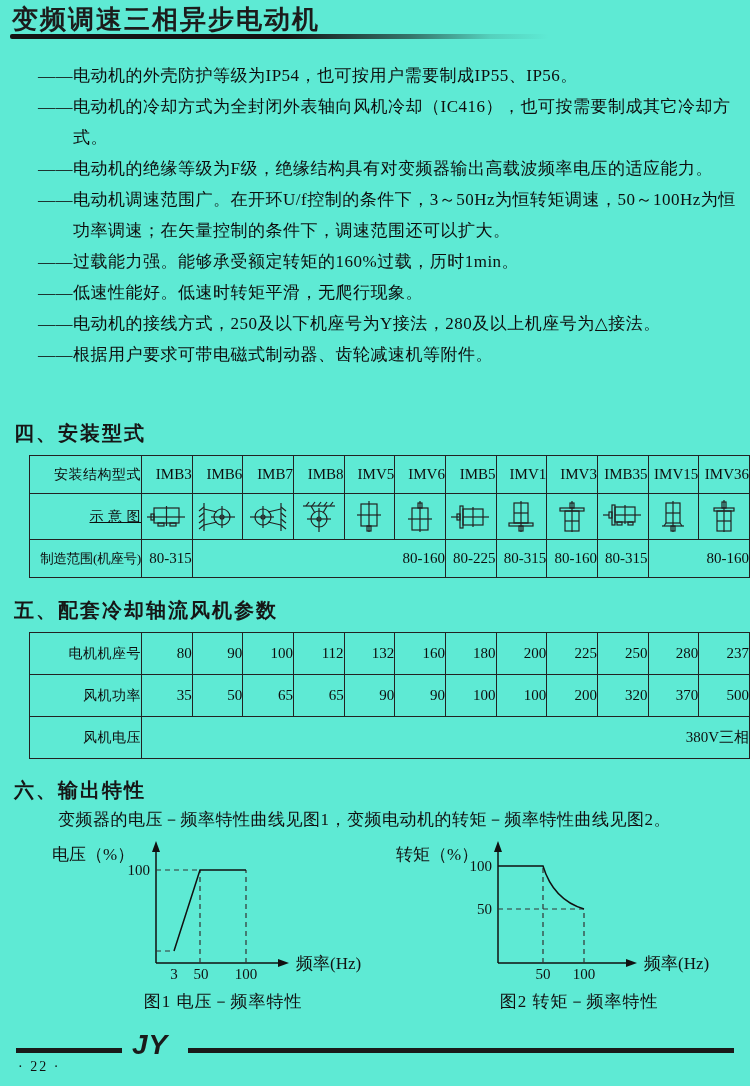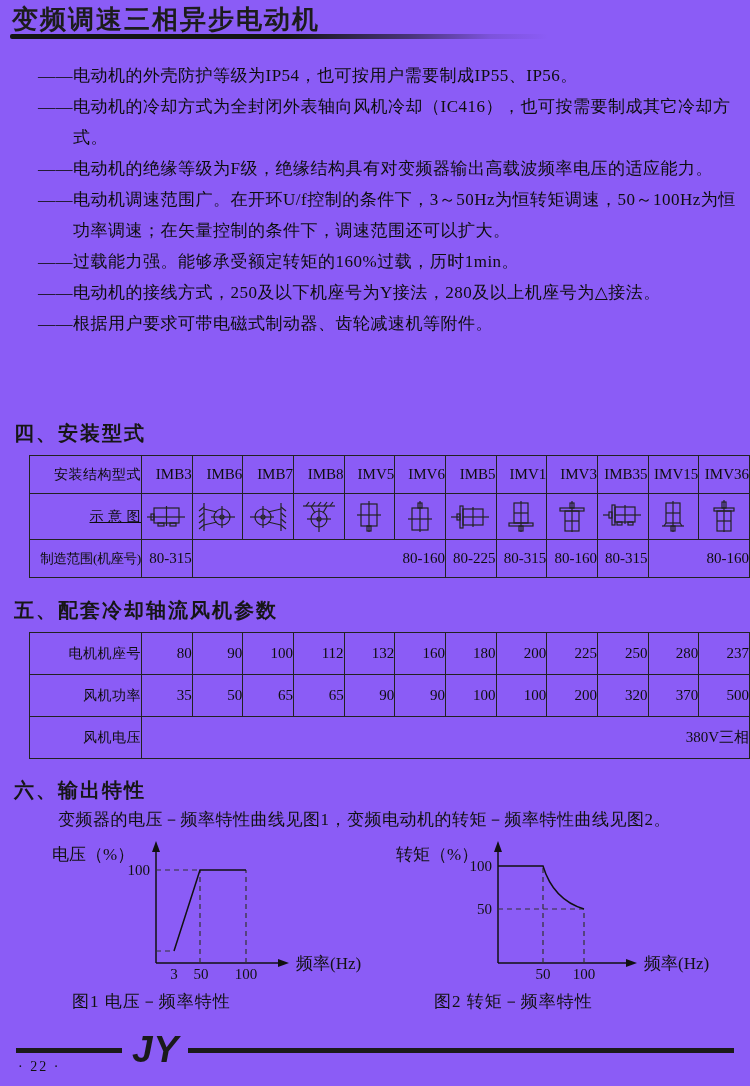--- a/index.html
+++ b/index.html
@@ -1,19 +1,19 @@
 <!DOCTYPE html>
 <html><head>
 <meta charset="utf-8">
 <style>
   * { margin:0; padding:0; box-sizing:border-box; }
   html,body { background:#e8e8e8; }
   .page {
     position:relative; width:750px; height:1086px; margin:0 auto;
-    background:#8b5cf6; overflow:hidden; color:#111;
+    background:#5eead4; overflow:hidden; color:#111;
     font-family:"Liberation Serif","DejaVu Serif",serif;
   }
   
   .doc-title {
     position:absolute; left:12px; top:2px;
     font-family:"Liberation Sans","DejaVu Sans",sans-serif;
     font-weight:bold; font-size:26px; letter-spacing:2px; color:#1c1c1c;
     white-space:nowrap;
   }
   .title-rule {
@@ -58,48 +58,49 @@
   .intro-line { position:absolute; left:58px; top:808px; font-size:17px; letter-spacing:.5px; }
   .fig { position:absolute; top:836px; width:336px; }
   #fig1 { left:38px; }
   #fig2 { left:388px; }
   .fig svg { display:block; }
   .fig svg text { font-family:"Liberation Serif","DejaVu Serif",serif; fill:#111; }
   .axis-line { stroke:#111; stroke-width:1.5; fill:none; }
   .curve { stroke:#111; stroke-width:1.5; fill:none; }
   .dash  { stroke:#333; stroke-width:1.2; fill:none; stroke-dasharray:5 4; }
   .arrow { fill:#111; stroke:none; }
-  .fig-caption { font-size:17px; letter-spacing:1px; margin-top:2px; }
+  .fig-caption { font-size:17px; letter-spacing:1px; text-align:center; margin-top:2px; }
   #fig1 .fig-caption { padding-left:34px; }
   #fig2 .fig-caption { padding-left:46px; }
   
   .footer-line { position:absolute; top:1048px; height:5px; background:#1a1a1a; }
   #footer-line-left  { left:16px;  width:106px; }
   #footer-line-right { left:188px; width:546px; }
   .logo {
     position:absolute; left:132px; top:1029px;
     font-family:"Liberation Sans","DejaVu Sans",sans-serif;
-    font-weight:bold; font-style:italic; font-size:37px; letter-spacing:1px; color:#1a1a1a;
+    font-weight:bold; font-style:italic; font-size:28px; letter-spacing:1px; color:#1a1a1a;
   }
   .page-number { position:absolute; left:18px; top:1059px; font-size:14px; color:#111; letter-spacing:2px; }
 </style>
 </head>
 <body>
 
 <div class="page">
 
   <div class="doc-title">变频调速三相异步电动机</div>
   <div class="title-rule"></div>
 
   <div class="features">
     <div class="feature-item">——电动机的外壳防护等级为IP54，也可按用户需要制成IP55、IP56。</div>
     <div class="feature-item">——电动机的冷却方式为全封闭外表轴向风机冷却（IC416），也可按需要制成其它冷却方式。</div>
     <div class="feature-item">——电动机的绝缘等级为F级，绝缘结构具有对变频器输出高载波频率电压的适应能力。</div>
     <div class="feature-item">——电动机调速范围广。在开环U/f控制的条件下，3～50Hz为恒转矩调速，50～100Hz为恒功率调速；在矢量控制的条件下，调速范围还可以扩大。</div>
     <div class="feature-item">——过载能力强。能够承受额定转矩的160%过载，历时1min。</div>
+    <div class="feature-item">——低速性能好。低速时转矩平滑，无爬行现象。</div>
     <div class="feature-item">——电动机的接线方式，250及以下机座号为Y接法，280及以上机座号为△接法。</div>
     <div class="feature-item">——根据用户要求可带电磁式制动器、齿轮减速机等附件。</div>
   </div>
 
   <div class="sec-heading" id="heading-install">四、安装型式</div>
 
   <table class="doc-table" id="install-table">
     <colgroup>
         <col style="width:112px">
       </colgroup>

